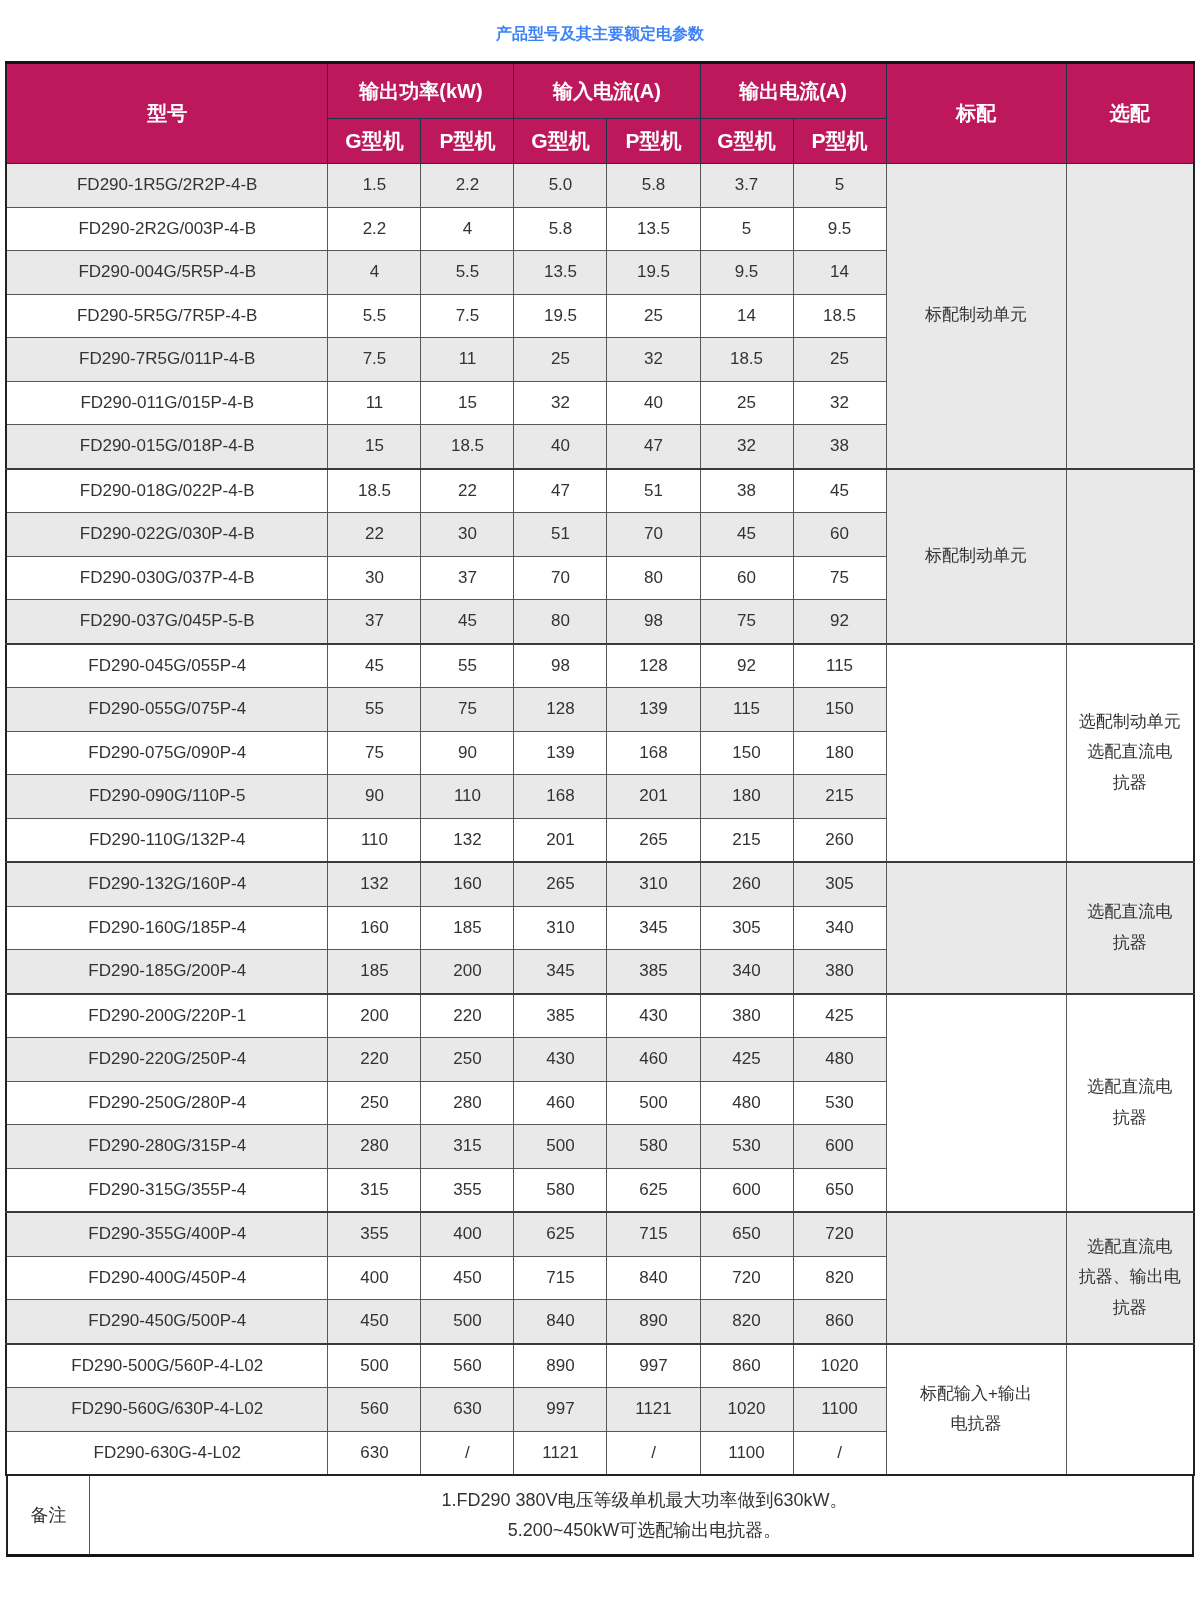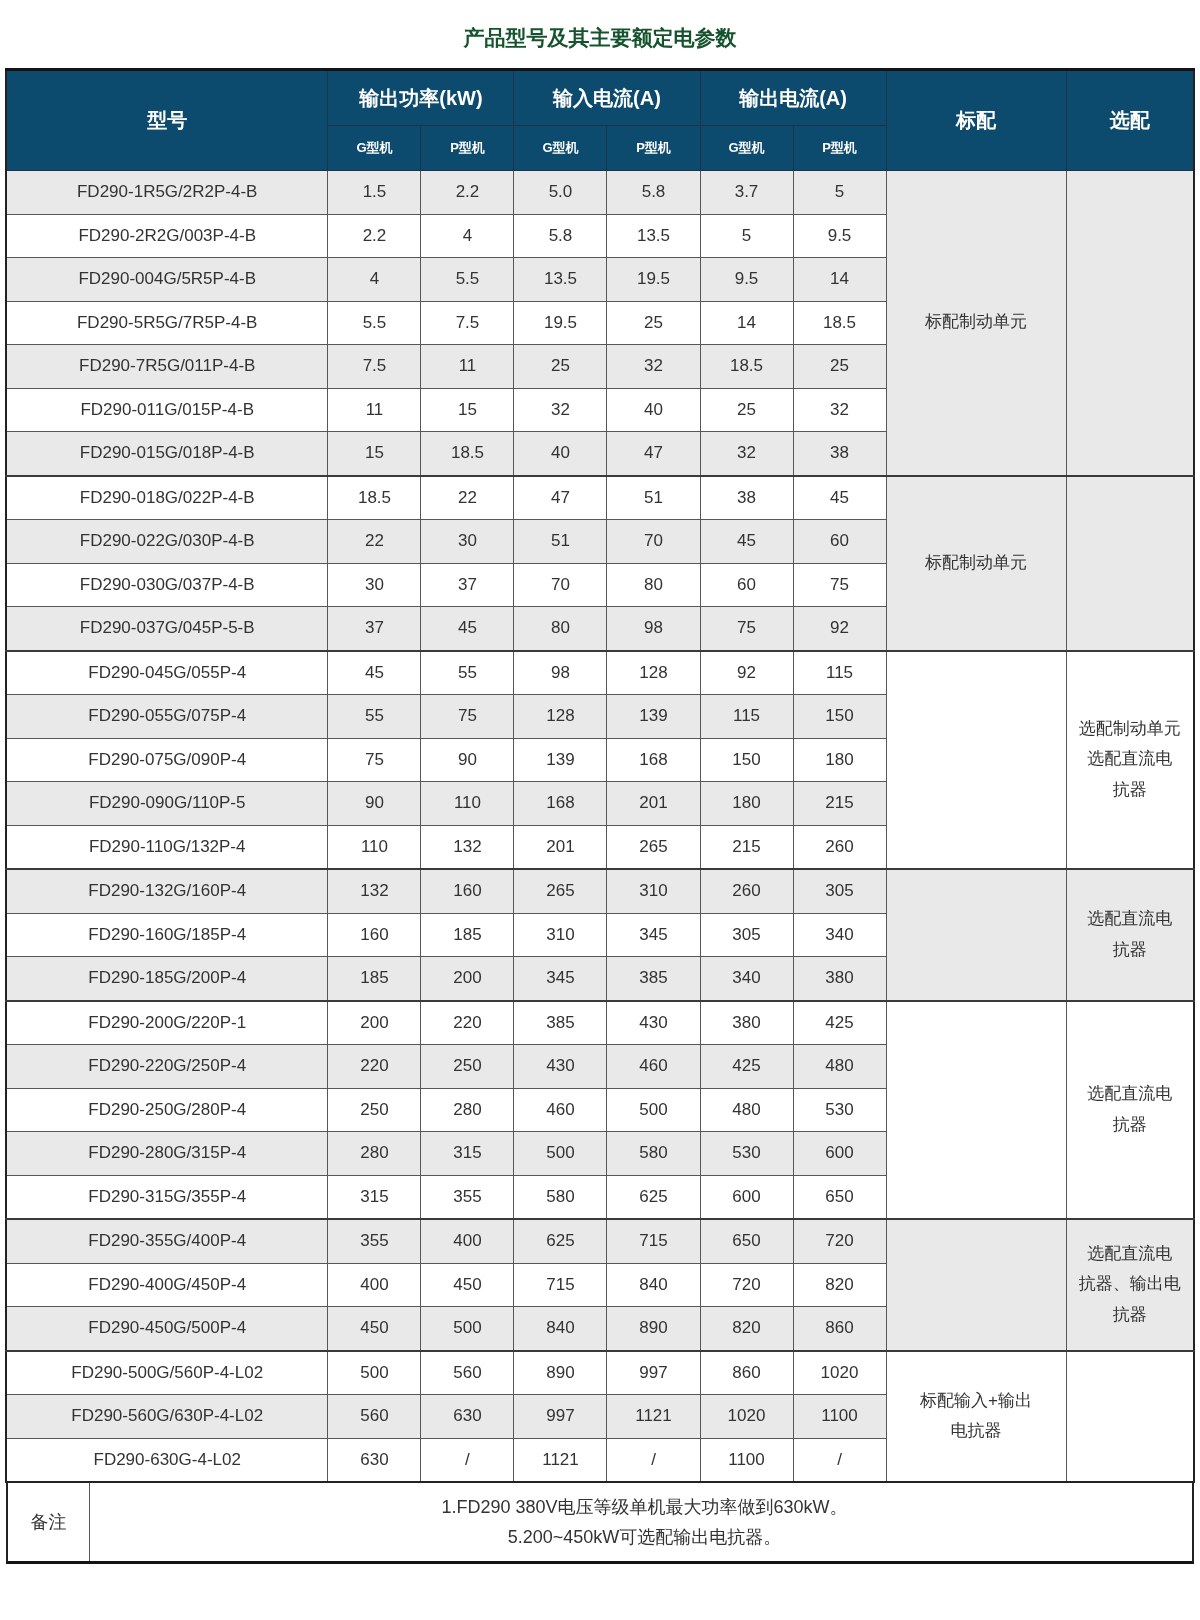--- a/index.html
+++ b/index.html
@@ -6,37 +6,37 @@
   body {
     width:1200px; height:1620px;
     font-family:"Liberation Sans","DejaVu Sans",sans-serif;
     color:#333333;
     -webkit-font-smoothing:antialiased;
   }
   .page { width:1200px; }
   .page-title {
     margin:0; padding:24px 0 16px 0;
     text-align:center;
-    font-size:21px; font-weight:bold;
-    color:#14532d;
+    font-size:16px; font-weight:bold;
+    color:#3b82f6;
   }
   table.spec {
     width:1188px; margin:0 auto;
     border-collapse:collapse; table-layout:fixed;
     border:2px solid #222222;
     border-top:3px solid #141414;
   }
   table.spec th {
-    background:#0c4a6e; color:#ffffff;
+    background:#be185d; color:#ffffff;
     font-weight:bold;
     border:1px solid #1E3348;
     padding:0; vertical-align:middle;
   }
   thead tr.h1 th { height:54px; font-size:20px; }
-  thead tr.h2 th { height:44px; font-size:13px; }
+  thead tr.h2 th { height:44px; font-size:21px; }
   table.spec td {
     border:1px solid #575757;
     padding:0 4px; height:42.5px;
     text-align:center; vertical-align:middle;
     font-size:17px; color:#333333;
     overflow:hidden;
   }
   tr.odd  td { background:#E9E9E9; }
   tr.even td { background:#ffffff; }
   tr.group-start td { border-top:2px solid #3A3A3A; }

